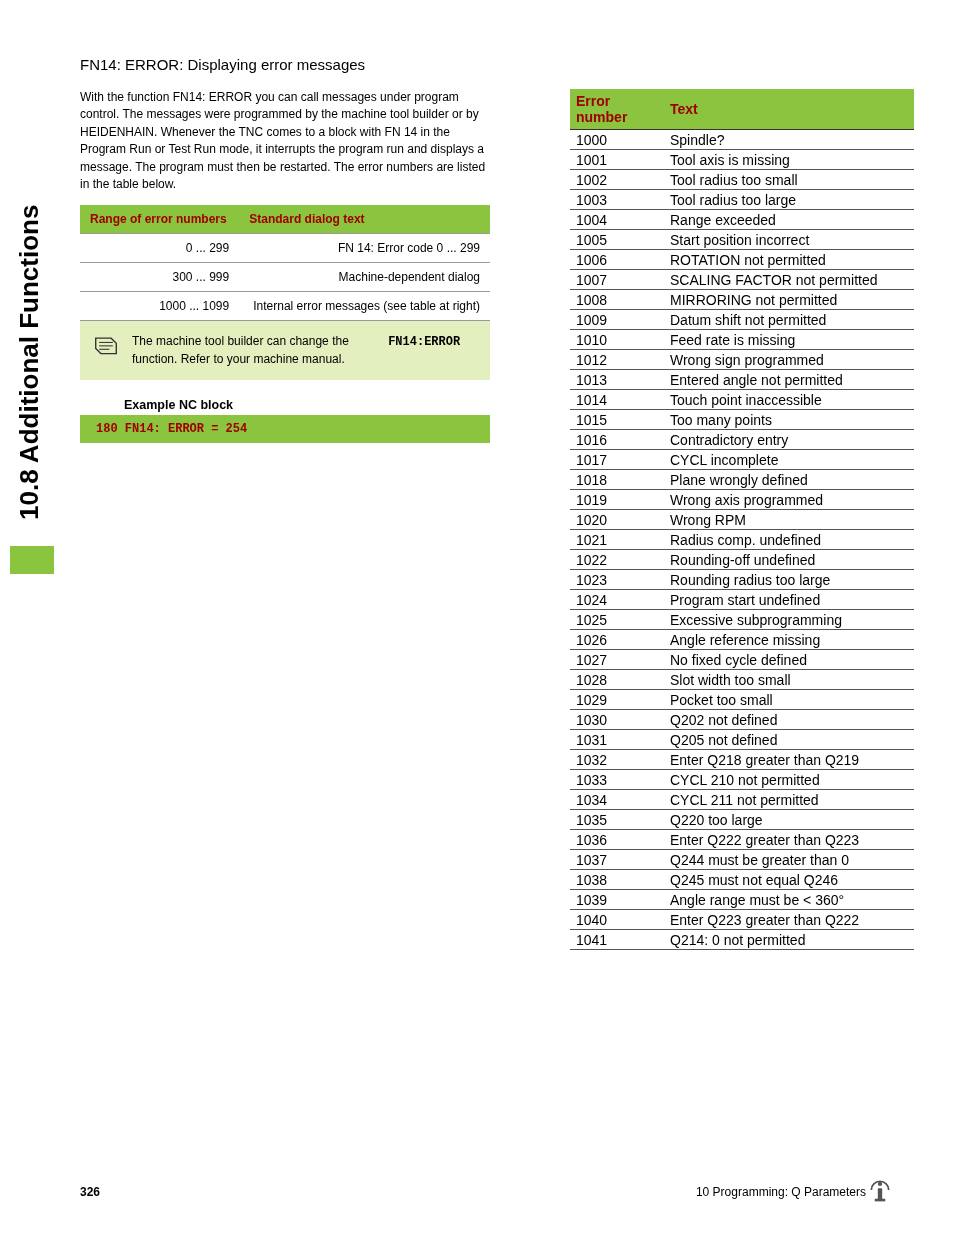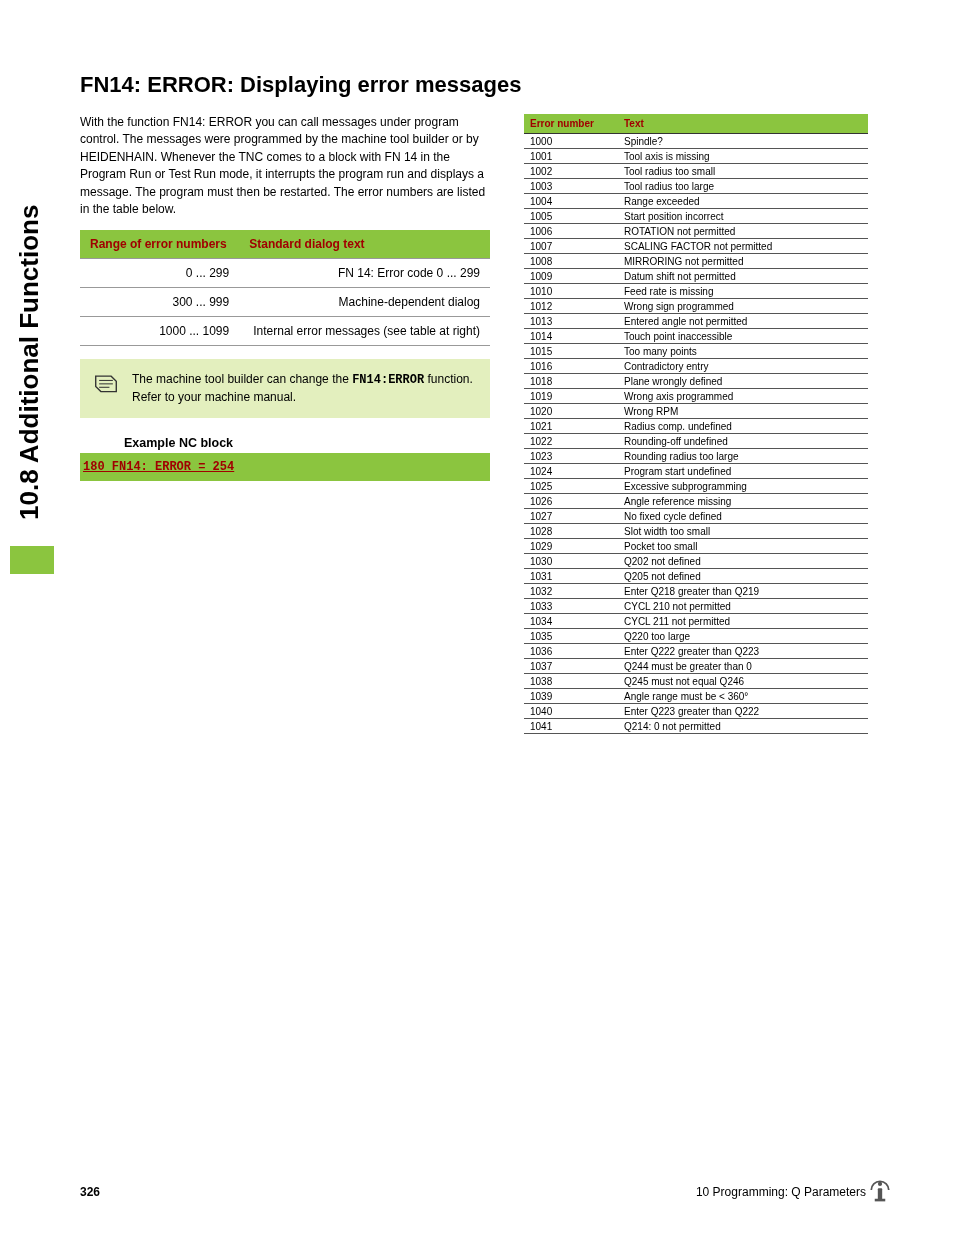--- a/index.html
+++ b/index.html
@@ -30,41 +30,40 @@
   }
   .green-strip{
      position:absolute;
      left:10px;
      top:546px;
      width:44px;
      height:28px;
      background:#8bc53f;
   }
   h2.heading {
-    font-size: 22px;
-    font-weight: bold;
+    font-size: 15px;
+    font-weight: normal;
     margin-bottom: 16px;
-    margin-top: 16px;
   }
   .columns {
     display: flex;
     gap: 34px;
   }
   .left-col { flex: 0 0 410px; }
   .right-col { flex: 0 0 344px; }
   p.body {
     font-size: 12px;
     line-height: 1.45;
     margin-bottom: 12px;
   }
   table.range-table {
     width: 100%;
     border-collapse: collapse;
     font-size: 12px;
-    margin-bottom: 13px;
+    margin-bottom: 0;
   }
   table.range-table th {
     background: #8bc53f;
     color: #a00000;
     font-weight: bold;
     text-align: left;
     padding: 7px 10px;
     border-bottom: 1px solid #999;
   }
   table.range-table td {
@@ -79,44 +78,44 @@
     background: #e3efbe;
     padding: 12px 12px;
     font-size: 12px;
     line-height: 1.4;
     margin-bottom: 18px;
     align-items: flex-start;
   }
   .notebox .icon {
     flex: 0 0 28px;
   }
-  .notebox .mono { font-family: "Courier New", monospace; font-weight: bold; }
+  .notebox .mono { font-family: "Courier New", monospace; font-weight: bold; margin-left: 36px; }
   .subhead {
     font-size: 12.5px;
     font-weight: bold;
     margin-bottom: 3px;
     padding-left: 44px;
   }
   .body-small {
     font-size: 12px;
     margin-bottom: 6px;
   }
   .codeblock {
     background: #8bc53f;
     color: #a00000;
     font-family: "Courier New", monospace;
     font-weight: bold;
     font-size: 12px;
-    padding: 7px 3px;
-    text-decoration: underline;
+    padding: 7px 16px;
   }
   table.err-table {
     width: 100%;
     border-collapse: collapse;
-    font-size: 10px;
+    font-size: 14px;
+    margin-left: 46px;
   }
   table.err-table th {
     background: #8bc53f;
     color: #a00000;
     font-weight: bold;
     text-align: left;
     padding: 4px 6px;
     border-bottom: 0.5px solid #333;
   }
   table.err-table td {
@@ -261,20 +260,24 @@
               <td>1014</td>
               <td>Touch point inaccessible</td>
             </tr>
             <tr>
               <td>1015</td>
               <td>Too many points</td>
             </tr>
             <tr>
               <td>1016</td>
               <td>Contradictory entry</td>
+            </tr>
+            <tr>
+              <td>1017</td>
+              <td>CYCL incomplete</td>
             </tr>
             <tr>
               <td>1018</td>
               <td>Plane wrongly defined</td>
             </tr>
             <tr>
               <td>1019</td>
               <td>Wrong axis programmed</td>
             </tr>
             <tr>

